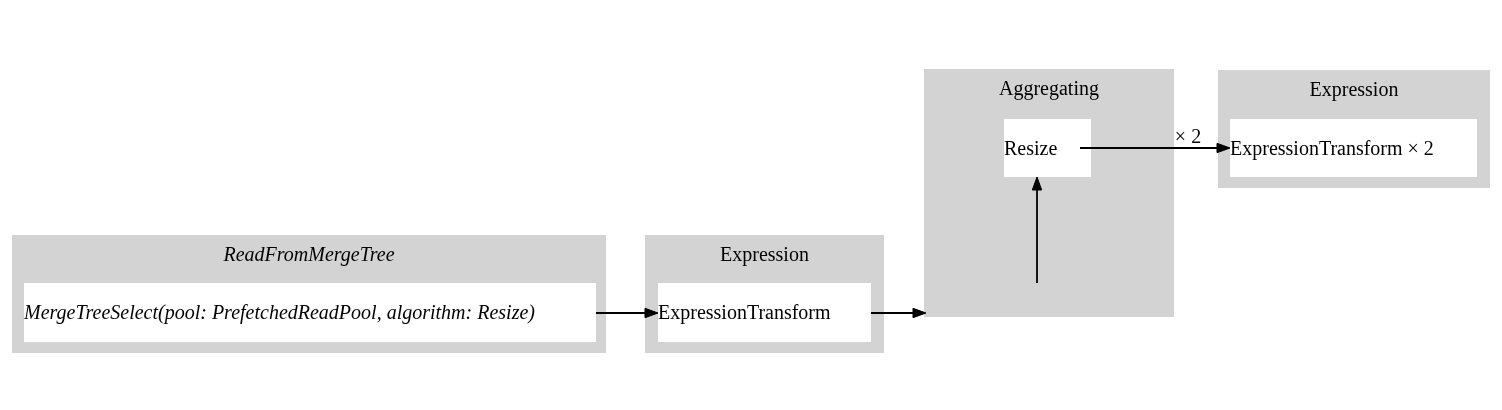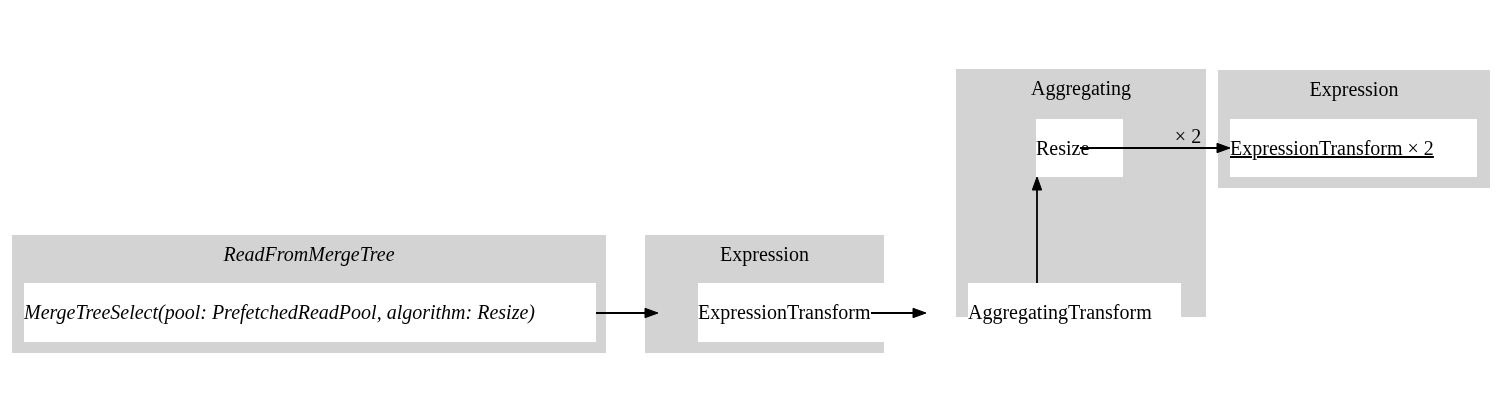--- a/index.html
+++ b/index.html
@@ -35,28 +35,28 @@
     display: flex;
     align-items: center;
     justify-content: flex-start;
     white-space: nowrap;
   }
   
   .c1 { left: 12px;   top: 235px; width: 594px; height: 118px; font-style: italic; }
   .c1 .n1 { left: 12px; top: 48px; width: 572px; height: 59px; }
   
   .c2 { left: 645px;  top: 235px; width: 239px; height: 118px; }
-  .c2 .n1 { left: 13px; top: 48px; width: 213px; height: 59px; margin-left: 40px; }
+  .c2 .n1 { left: 13px; top: 48px; width: 213px; height: 59px; }
   
-  .c3 { left: 956px;  top: 69px;  width: 250px; height: 248px; }
+  .c3 { left: 924px;  top: 69px;  width: 250px; height: 248px; }
   .c3 .n-resize { left: 80px; top: 50px;  width: 87px;  height: 58px; }
   .c3 .n-aggt   { left: 12px; top: 214px; width: 213px; height: 59px; }
   
   .c4 { left: 1218px; top: 70px;  width: 272px; height: 118px; }
-  .c4 .n1 { left: 12px; top: 49px; width: 247px; height: 58px; text-decoration: underline; }
+  .c4 .n1 { left: 12px; top: 49px; width: 247px; height: 58px; }
 
   svg.edges {
     position: absolute;
     left: 0; top: 0;
     width: 1502px;
     height: 410px;
     pointer-events: none;
   }
   svg.edges line { stroke: #000000; stroke-width: 1.8px; }
   svg.edges polygon { fill: #000000; stroke: #000000; }
@@ -87,23 +87,20 @@
     <div class="node n1">
       <span>ExpressionTransform</span>
     </div>
   </div>
 
   <div class="cluster c3">
     <div class="cluster-title">Aggregating</div>
     <div class="node n-resize">
       <span>Resize</span>
     </div>
-    <div class="node n-aggt">
-      <span>AggregatingTransform</span>
-    </div>
   </div>
 
   <div class="cluster c4">
     <div class="cluster-title">Expression</div>
     <div class="node n1">
       <span>ExpressionTransform × 2</span>
     </div>
   </div>
 
   <svg class="edges" viewBox="0 0 1502 410" xmlns="http://www.w3.org/2000/svg">

